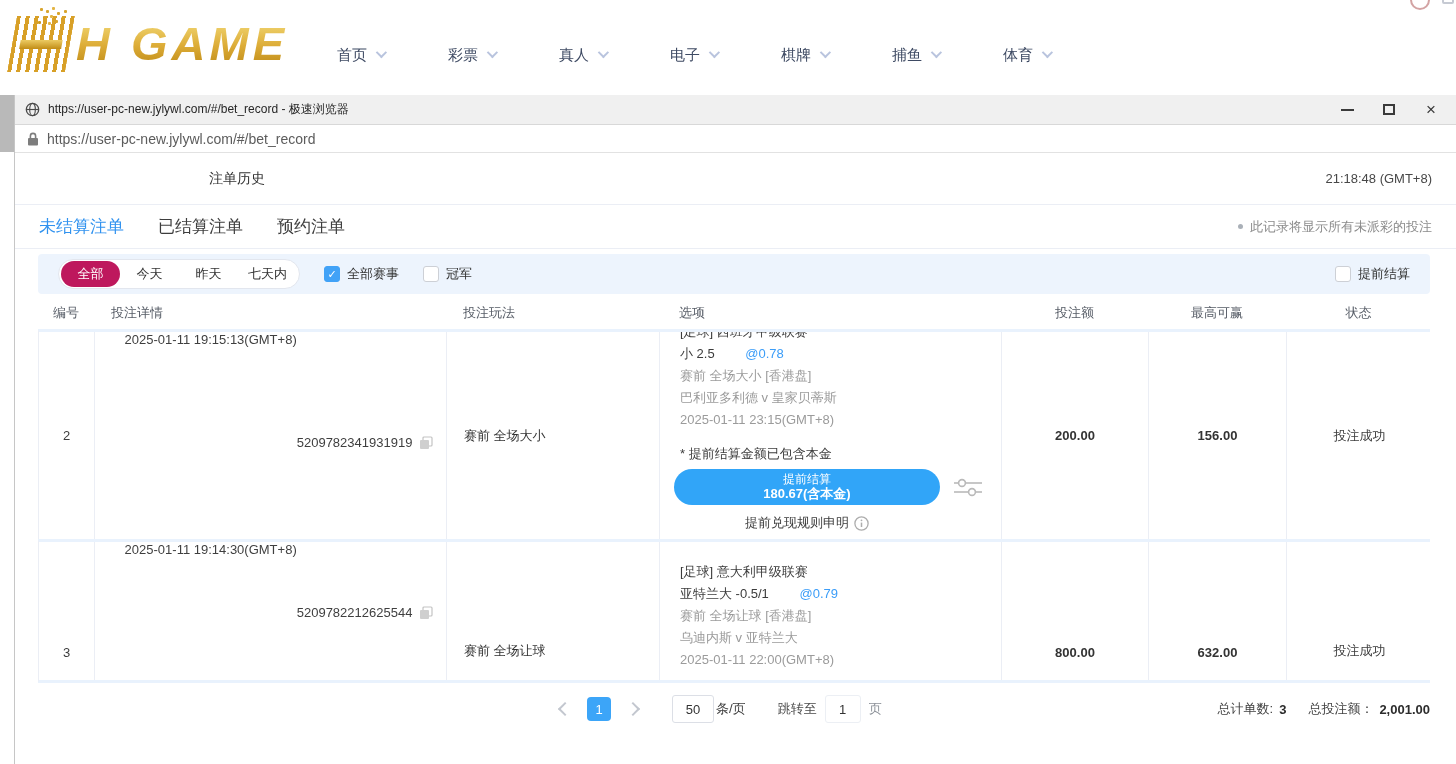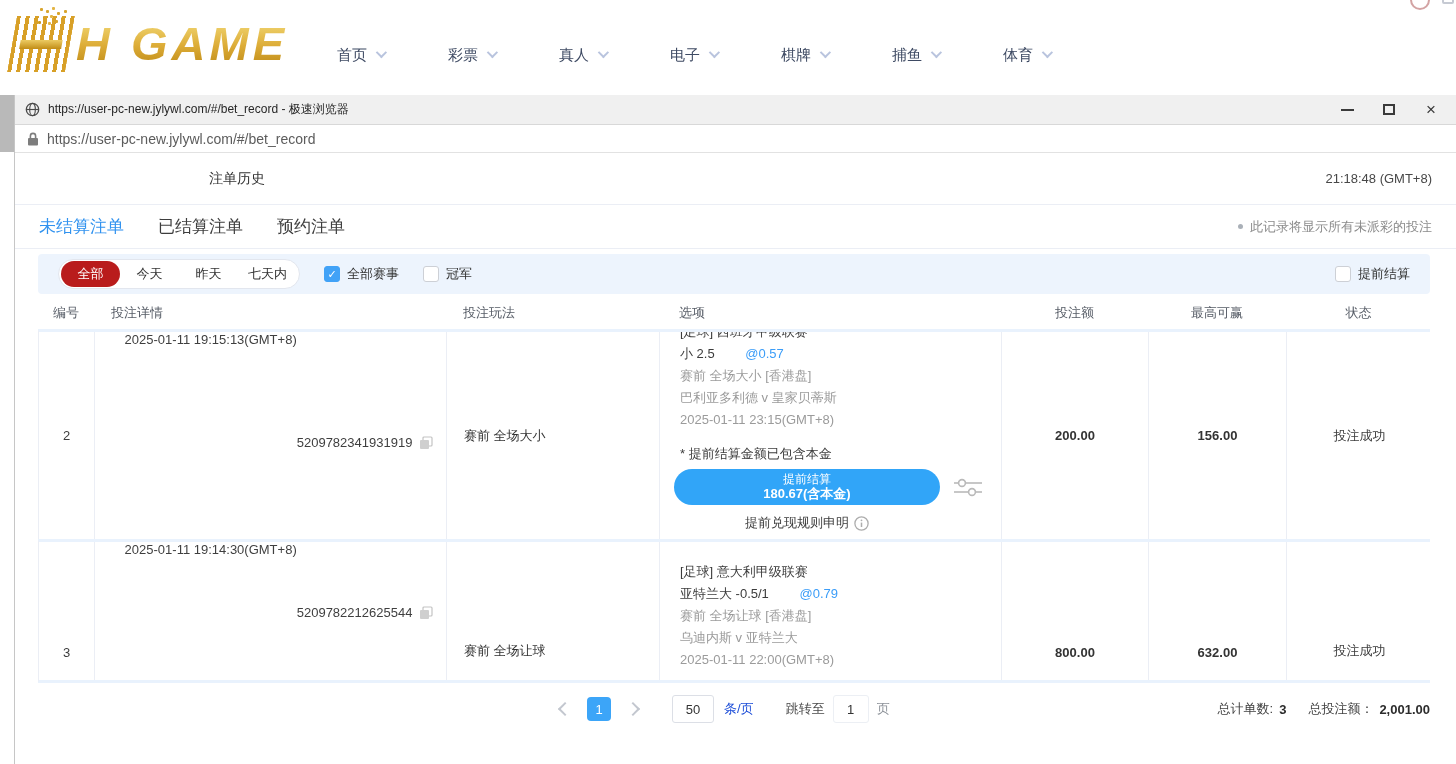--- a/index.html
+++ b/index.html
@@ -58,21 +58,21 @@
   .tab { font-size:17px; color:#3d3d3d; margin-right:34px; cursor:pointer; }
   .tab.active { color:#3092ef; }
   .note { margin-left:auto; font-size:13px; color:#8b8b8b; display:flex; align-items:center; }
   .note-dot { width:5px; height:5px; border-radius:50%; background:#aab0b8; margin-right:7px; }
 
   .filter-row { height:40px; margin:5px 26px 0 23px; background:#edf4fd; border-radius:4px;
     display:flex; align-items:center; padding:0 20px; }
   .range-group { background:#fff; border:1px solid #e2e6ee; border-radius:16px; height:30px;
     display:flex; align-items:center; padding:0 2px; }
   .range-item { width:59px; text-align:center; font-size:13px; color:#333; line-height:26px; cursor:pointer; }
-  .range-item.active { background:#b91c1c; color:#fff; border-radius:13px; }
+  .range-item.active { background:#be185d; color:#fff; border-radius:13px; }
   .cb-wrap { display:flex; align-items:center; margin-left:24px; cursor:pointer; }
   .cb { width:16px; height:16px; border-radius:3px; background:#fff; border:1px solid #cdd0d6; position:relative; }
   .cb.checked { background:#41a2f7; border-color:#41a2f7; }
   .cb.checked::after { content:"✓"; position:absolute; left:2.5px; top:0.5px; font-size:11px; color:#fff; font-weight:bold; }
   .cb-label { font-size:13px; color:#333; margin-left:7px; }
   .early-filter { margin-left:auto; }
 
   
   .table { margin:3px 26px 0 23px; }
   .tgrid { display:grid; grid-template-columns:56px 352px 213px 342px 147px 138px 145px; }
@@ -116,21 +116,21 @@
   
   .pagination { margin:10px 26px 0 23px; height:32px; display:flex; align-items:center; font-size:13px; }
   .pager { display:flex; align-items:center; margin-left:522px; }
   .pg-arrow { width:10px; height:10px; border-left:2px solid #c3c7cf; border-bottom:2px solid #c3c7cf; cursor:pointer; }
   .pg-prev { transform:rotate(45deg); }
   .pg-next { transform:rotate(225deg); }
   .pg-num { width:24px; height:24px; background:#3ca5f8; color:#fff; border-radius:4px;
     display:flex; align-items:center; justify-content:center; margin:0 17px; cursor:pointer; }
   .size-input { width:42px; height:28px; border:1px solid #dcdfe6; border-radius:3px; text-align:center;
     font-size:13px; color:#333; margin-left:34px; font-family:inherit; }
-  .per-label { margin-left:10px; color:#1d4ed8; }
+  .per-label { margin-left:2px; color:#404040; }
   .jump-label { margin-left:32px; color:#4a4a4a; }
   .jump-input { width:36px; height:28px; border:1px solid #eceff4; border-radius:3px; text-align:center;
     font-size:13px; color:#333; margin-left:8px; font-family:inherit; }
   .pg-page { margin-left:8px; color:#8d9299; }
   .totals { margin-left:auto; color:#3f3f3f; display:flex; align-items:center; }
   .totals b { color:#2c2c2c; margin-left:6px; }
   .totals .sep { width:22px; }
 </style>
 </head>
 <body>
@@ -267,21 +267,21 @@
               <rect x="1" y="4" width="9" height="9" rx="1" fill="#cfcfcf"></rect>
             </svg>
           </span>
         </div>
         <div class="td cell-play">赛前  全场大小</div>
         <div class="td cell-option">
           <div class="opt-inner">
             <div class="opt-line">[足球] 西班牙甲级联赛</div>
             <div class="opt-line">
               <span>小 2.5</span>
-              <span class="odds">@0.57</span>
+              <span class="odds">@0.78</span>
             </div>
             <div class="opt-line gray">赛前 全场大小 [香港盘]</div>
             <div class="opt-line gray">巴利亚多利德 v 皇家贝蒂斯</div>
             <div class="opt-line gray">2025-01-11 23:15(GMT+8)</div>
             <div class="early-note">* 提前结算金额已包含本金</div>
             <div class="early-wrap">
               <button class="early-btn">
                 <span class="l1">提前结算</span>
                 <span class="l2">180.67(含本金)</span>
               </button>

